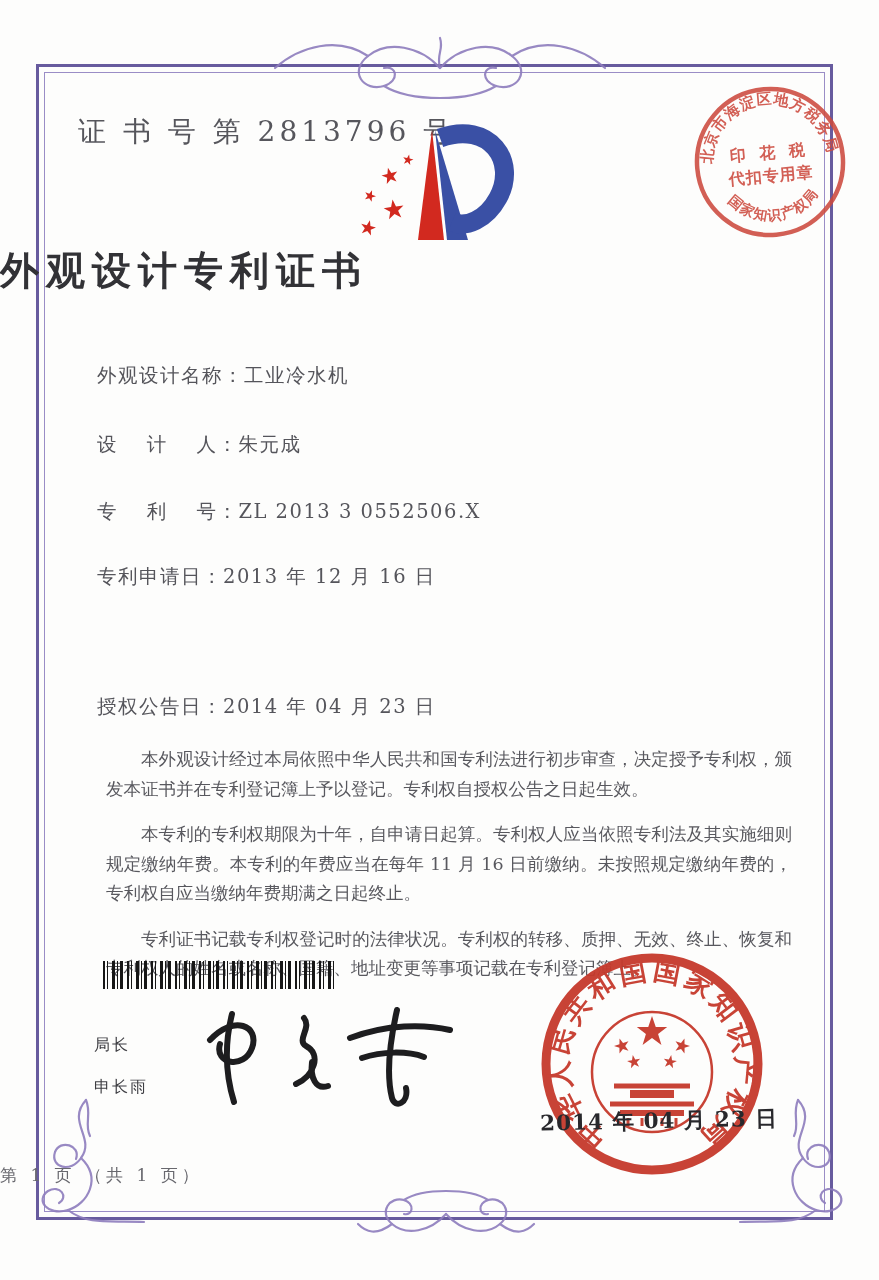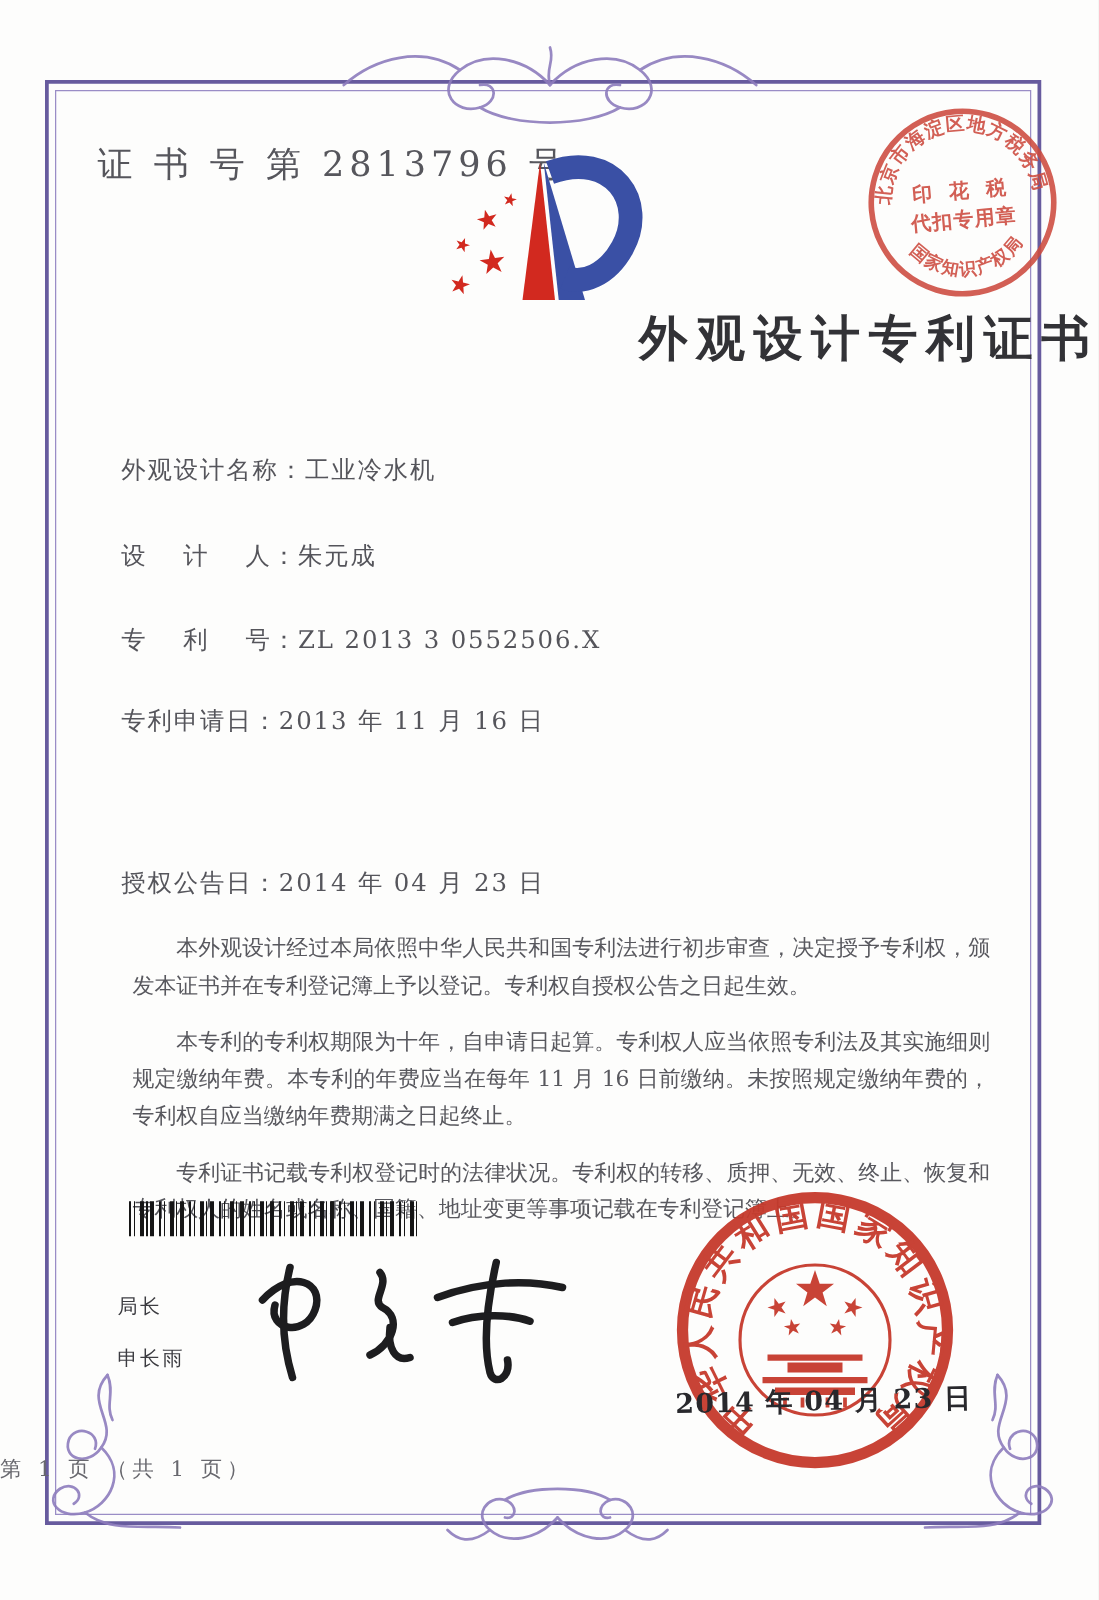--- a/index.html
+++ b/index.html
@@ -12,21 +12,21 @@
   .frame-outer{position:absolute;left:36px;top:64px;right:46px;bottom:60px;
     border:3px solid #675b9e;}
   .frame-inner{position:absolute;left:5px;top:5px;right:5px;bottom:5px;
     border:1px solid #9a8dc6;}
   .ornament{position:absolute;pointer-events:none;opacity:.9;}
   .ornament path{fill:none;stroke:#8e7dbd;stroke-width:2.2;stroke-linecap:round;}
   
   .cert-number{position:absolute;left:78px;top:113px;font-size:28px;
     letter-spacing:4px;color:#56565c;}
   .logo{position:absolute;left:352px;top:124px;width:176px;height:122px;}
-  .title{position:absolute;left:0;right:0;top:244px;text-align:right;
+  .title{position:absolute;left:0;right:0;top:244px;text-align:left;
     font-size:39px;font-weight:700;letter-spacing:7px;color:#323236;}
   
   .field{position:absolute;left:97px;font-size:19.5px;letter-spacing:1.5px;
     color:#55555b;white-space:nowrap;}
   .f0{top:362px}.f1{top:431px}.f2{top:498px}.f3{top:563px}.f4{top:628px}.f5{top:693px}
   
   .body-text{position:absolute;left:90px;top:729px;width:718px;
     font-size:17.5px;line-height:29.5px;color:#58585e;text-align:justify;}
   .body-text p{margin:16px;text-indent:2em;}
   
@@ -107,21 +107,21 @@
     <use href="#star" transform="translate(18,72) scale(0.6) rotate(20)" fill="#d2291f"></use>
     <use href="#star" transform="translate(42,86) scale(1.05) rotate(-8)" fill="#d2291f"></use>
     <use href="#star" transform="translate(16,104) scale(0.8) rotate(14)" fill="#d2291f"></use>
   </svg>
 
   <div class="title">外观设计专利证书</div>
 
   <div class="field f0"><span>外观设计名称：</span><span>工业冷水机</span></div>
   <div class="field f1"><span>设　 计　 人：</span><span>朱元成</span></div>
   <div class="field f2"><span>专　 利　 号：</span><span>ZL 2013 3 0552506.X</span></div>
-  <div class="field f3"><span>专利申请日：</span><span>2013 年 11 月 16 日</span></div>
+  <div class="field f3"><span>专利申请日：</span><span>2013 年 12 月 16 日</span></div>
   <div class="field f5"><span>授权公告日：</span><span>2014 年 04 月 23 日</span></div>
 
   <div class="body-text">
     <p>本外观设计经过本局依照中华人民共和国专利法进行初步审查，决定授予专利权，颁发本证书并在专利登记簿上予以登记。专利权自授权公告之日起生效。</p>
     <p>本专利的专利权期限为十年，自申请日起算。专利权人应当依照专利法及其实施细则规定缴纳年费。本专利的年费应当在每年 11 月 16 日前缴纳。未按照规定缴纳年费的，专利权自应当缴纳年费期满之日起终止。</p>
     <p>专利证书记载专利权登记时的法律状况。专利权的转移、质押、无效、终止、恢复和专利权人的姓名或名称、国籍、地址变更等事项记载在专利登记簿上。</p>
   </div>
 
   <div class="barcode"></div>
 

